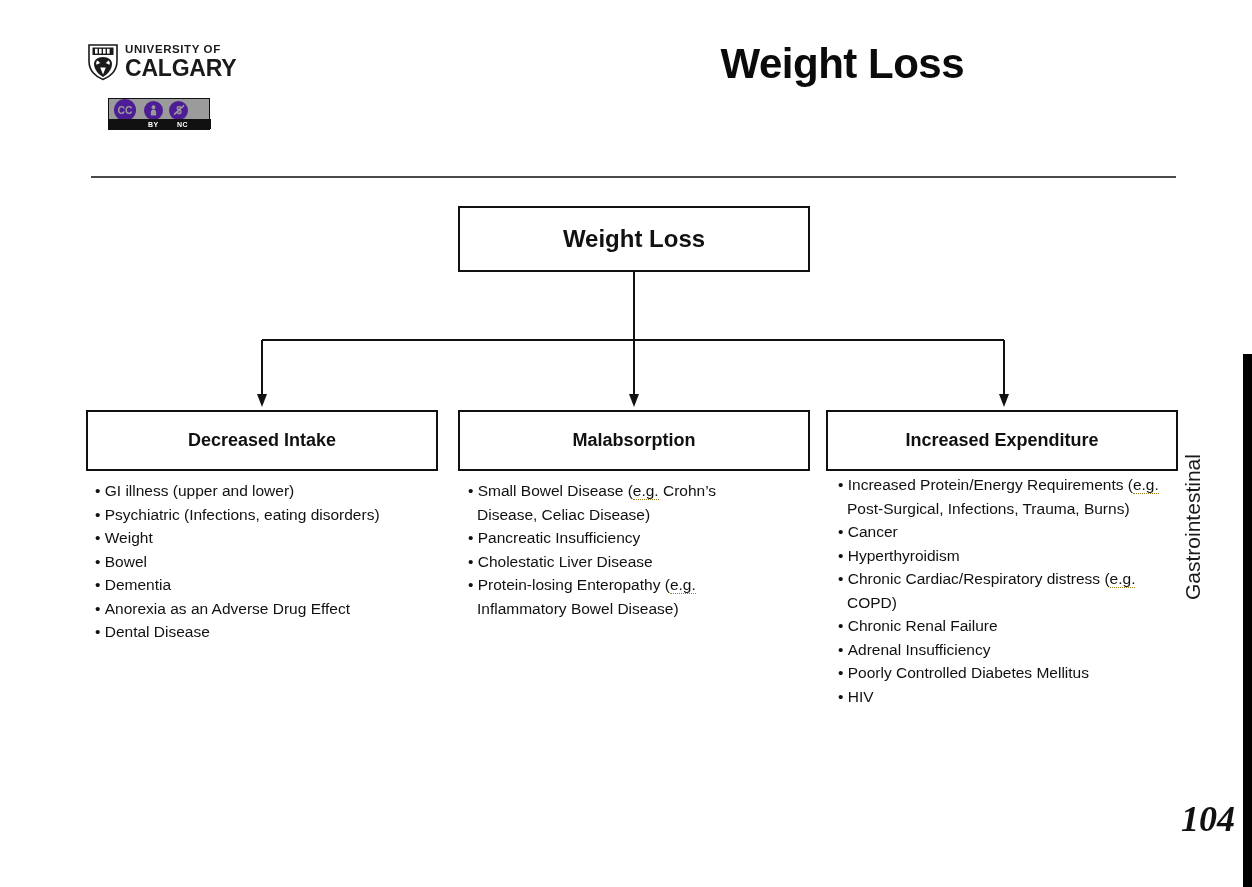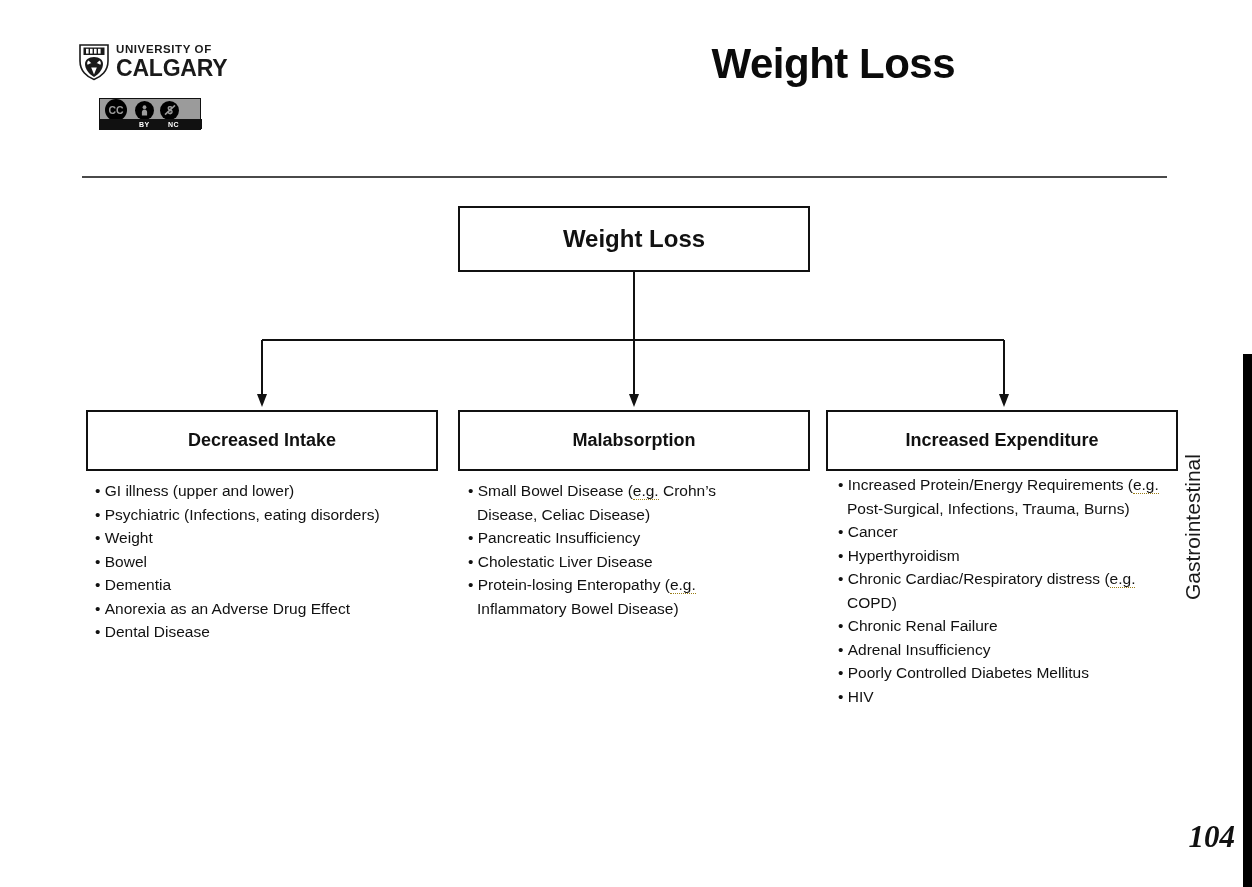--- a/index.html
+++ b/index.html
@@ -10,21 +10,21 @@
   }
   body {
     width: 1252px; height: 887px;
     position: relative;
     font-family: "Liberation Sans", sans-serif;
     color: #000000;
     overflow: hidden;
   }
 
   
-  #slide-header { position: absolute; left: 0; top: 0; width: 1040px; height: 180px; }
+  #slide-header { position: absolute; left: 9px; top: 0; width: 1040px; height: 180px; }
 
   #uofc-logo { position: absolute; left: 78px; top: 42px; width: 150px; height: 40px; display: flex; align-items: center; }
   #uofc-shield { width: 32px; height: 38px; flex: 0 0 32px; }
   #uofc-wordmark { margin-left: 6px; line-height: 1; }
   #uofc-line1 {
     font-family: "Liberation Sans", sans-serif;
     font-weight: bold; font-size: 11.5px; letter-spacing: 0.6px;
     color: #1a1a1a; display: block;
   }
   #uofc-line2 {
@@ -36,21 +36,21 @@
   
   #cc-badge {
     position: absolute; left: 99px; top: 98px;
     width: 102px; height: 32px;
     background: #9b9b9b;
     border: 1px solid #111;
   }
   .cc-circle-row { position: absolute; left: 0; top: 0; width: 102px; height: 22px; display: flex; align-items: center; }
   .cc-mark {
     width: 19px; height: 19px; border-radius: 50%;
-    background: #000000; color: #9b9b9b;
+    background: #4c1d95; color: #9b9b9b;
     display: flex; align-items: center; justify-content: center;
     font-family: "Liberation Sans", sans-serif;
     font-weight: bold; font-size: 10px; line-height: 1;
   }
   #cc-mark-cc { width: 22px; height: 22px; font-size: 10.5px; margin-left: 5px; }
   #cc-mark-by { margin-left: 8px; }
   #cc-mark-nc { margin-left: 6px; }
   #cc-labels {
     position: absolute; left: 0; bottom: 0; width: 102px; height: 10px;
     background: #111; color: #ffffff;
@@ -126,23 +126,23 @@
   #section-label {
     position: absolute; left: 1181px; top: 600px;
     width: 34px;
     font-family: "Liberation Sans", sans-serif;
     font-size: 21px; color: #1a1a1a;
     white-space: nowrap;
     transform: rotate(-90deg);
     transform-origin: left top;
   }
   #page-number {
-    position: absolute; right: 17px; bottom: 32px;
+    position: absolute; right: 17px; bottom: 47px;
     font-family: "Liberation Serif", serif;
-    font-weight: bold; font-style: italic; font-size: 31px;
+    font-weight: bold; font-style: italic; font-size: 36px;
     color: #111111;
   }
 </style>
 </head>
 <body>
 
 <div id="slide-header">
 
   <div id="uofc-logo">
     <svg id="uofc-shield" viewBox="0 0 32 38">

